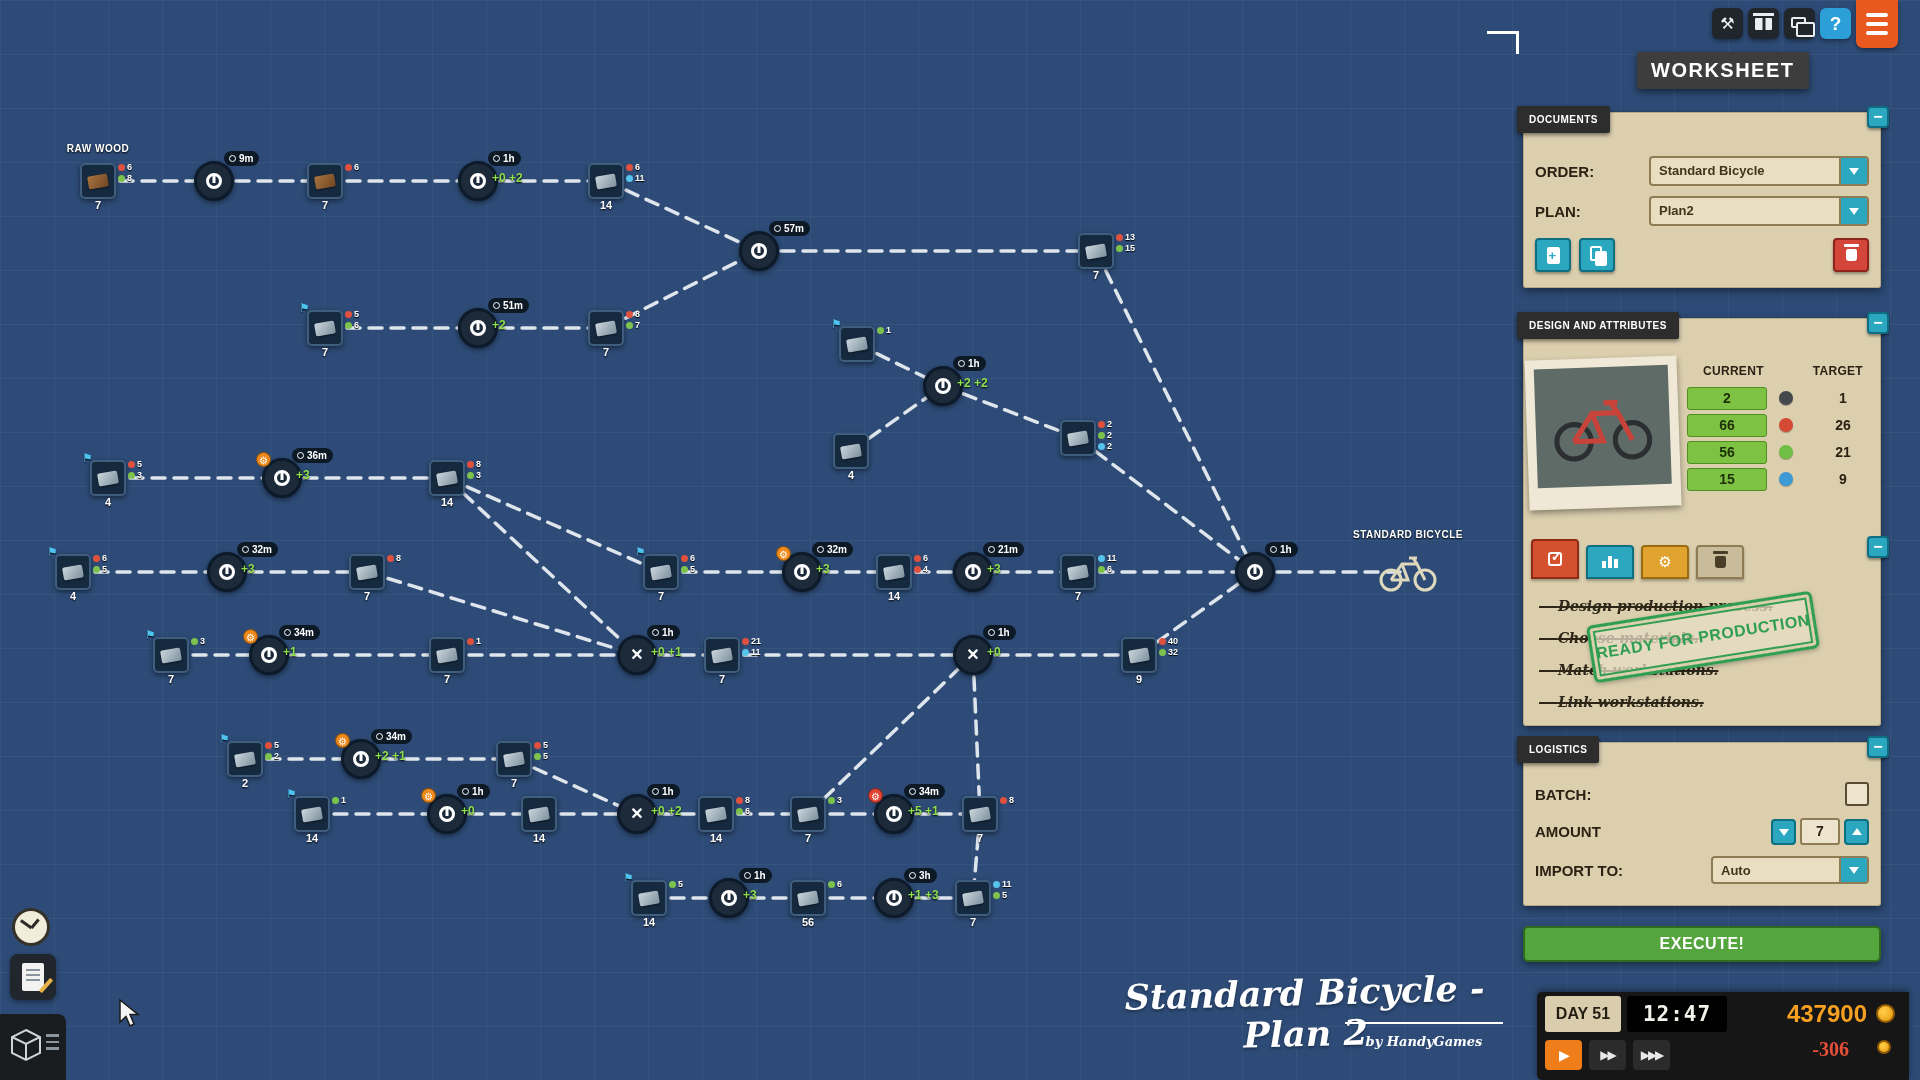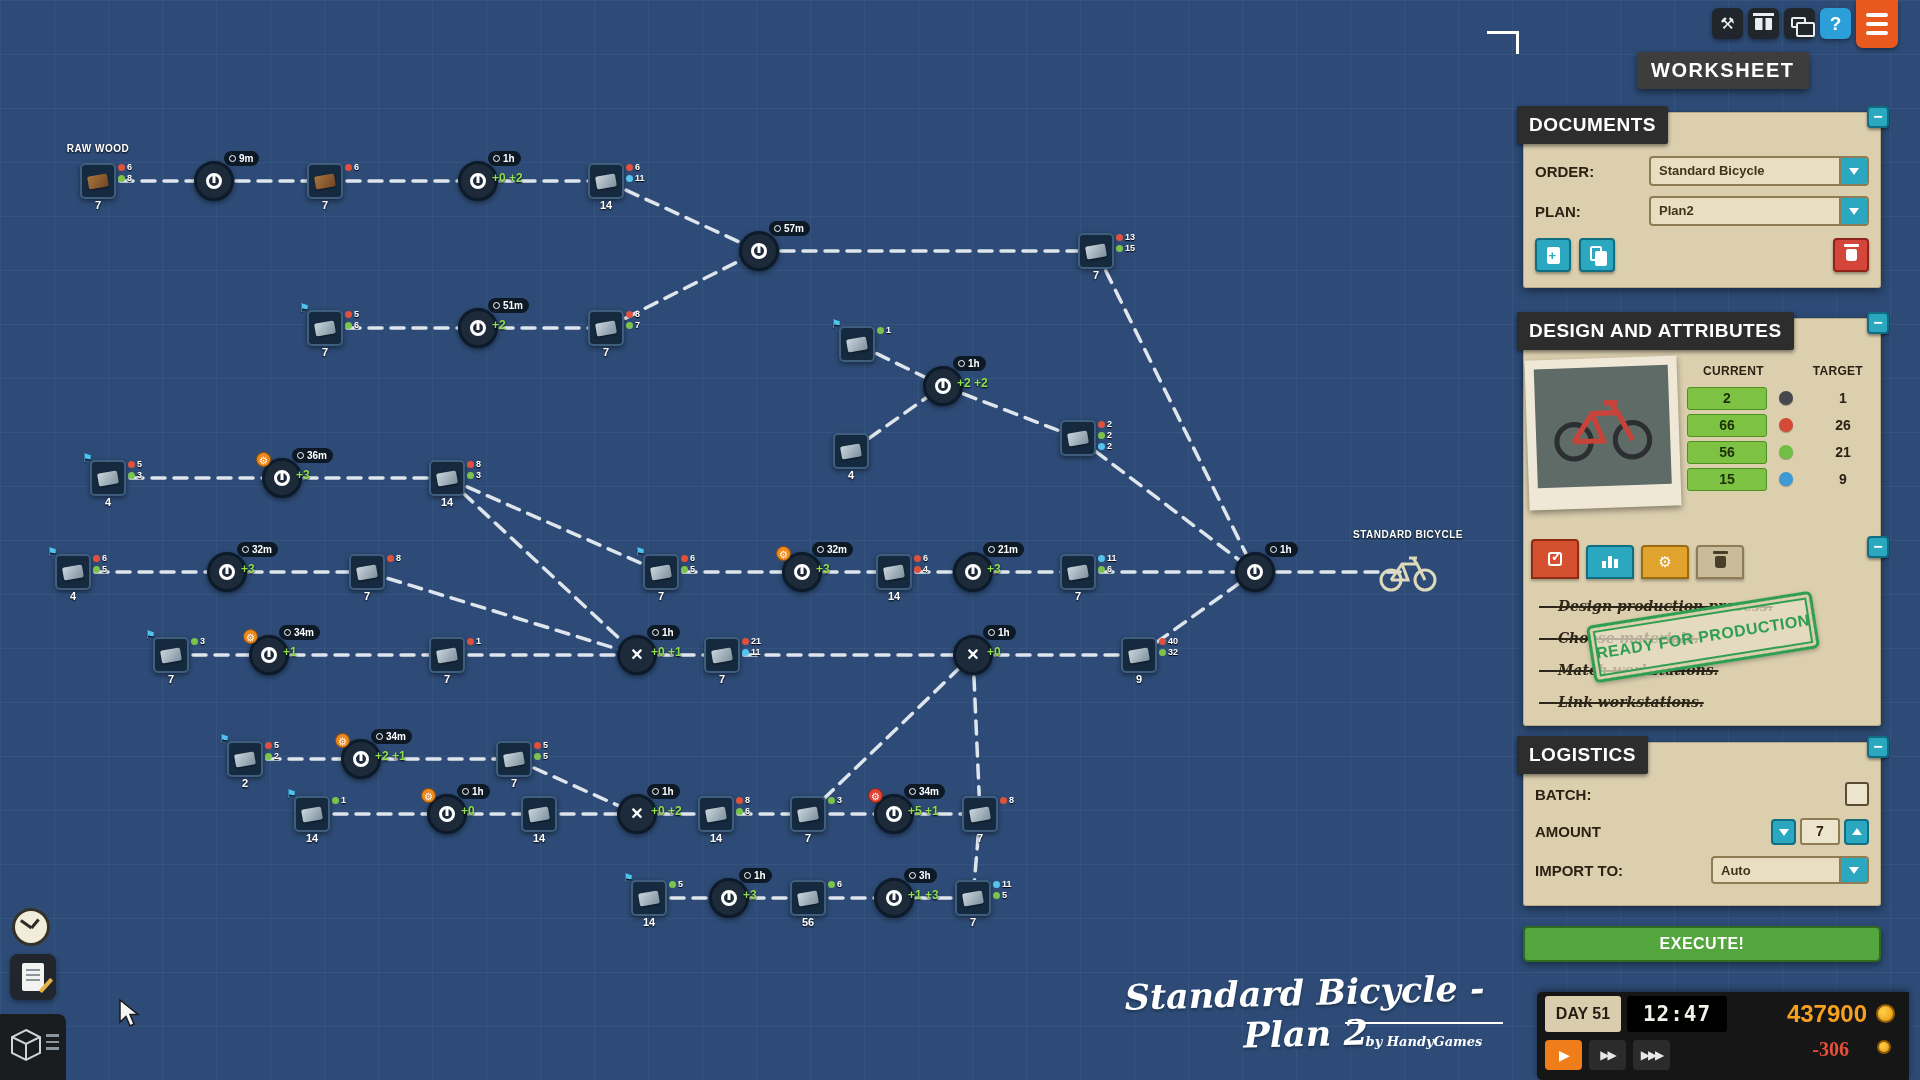--- a/index.html
+++ b/index.html
@@ -51,21 +51,21 @@
   .toolglyph { color:#eef2f5; font-size:16px; }
   .gift { position:relative; width:17px; height:12px; background:#e9eef2; border-radius:1px; }
   .gift::before { content:""; position:absolute; left:-2px; top:-5px; width:21px; height:3px; background:#e9eef2; }
   .gift::after { content:""; position:absolute; left:50%; top:0; bottom:0; width:3px; background:#20262c; transform:translateX(-50%); }
   .photos { position:relative; width:15px; height:11px; border:2px solid #e9eef2; border-radius:2px; margin:-3px 0 0 -3px; }
   .photos::after { content:""; position:absolute; left:3px; top:3px; width:15px; height:11px; border:2px solid #e9eef2; border-radius:2px; background:#20262c; }
 
   
   #worksheet-title { position:absolute; left:1637px; top:52px; z-index:20; background:#3d3d3d; color:#fff; font-size:20px; font-weight:700; letter-spacing:1.5px; padding:7px 14px; border-radius:2px; box-shadow:0 3px 6px rgba(0,0,0,.5); }
   .card { position:absolute; background:#dbcfae; border-radius:3px; z-index:15; box-shadow:0 3px 8px rgba(0,0,0,.45), inset 0 0 0 1px rgba(120,100,60,.35); }
-  .plate { position:absolute; top:-6px; left:-6px; background:#2d2d2d; color:#fff; font-size:19px; font-weight:700; letter-spacing:.5px; padding:8px 12px; border-radius:2px; box-shadow:0 2px 4px rgba(0,0,0,.5); }
+  .plate { position:absolute; top:-6px; left:-6px; background:#2d2d2d; color:#fff; font-size:10px; font-weight:700; letter-spacing:.5px; padding:8px 12px; border-radius:2px; box-shadow:0 2px 4px rgba(0,0,0,.5); }
   .minbtn { position:absolute; top:-6px; right:-8px; width:22px; height:22px; background:#2ba7bf; border:2px solid #0f6e82; border-radius:4px; color:#fff; font-size:16px; font-weight:700; line-height:17px; text-align:center; cursor:pointer; box-shadow:0 2px 3px rgba(0,0,0,.4); }
   .frow { position:absolute; left:12px; right:12px; display:flex; align-items:center; }
   .flabel { font-size:15px; font-weight:700; color:#2c2214; }
   .dropdown { display:flex; height:30px; border:2px solid #8d7c54; border-radius:4px; overflow:hidden; background:#e9dfc0; cursor:pointer; }
   .dropdown .val { flex:1; font-size:13px; font-weight:700; line-height:26px; color:#41341d; padding:0 8px; white-space:nowrap; }
   .dropdown .dbtn { width:28px; background:#2ba7bf; border-left:2px solid #8d7c54; display:flex; align-items:center; justify-content:center; }
   .tri { width:0; height:0; border:5px solid transparent; border-top:7px solid #fff; margin-top:6px; }
   .sqbtn { width:36px; height:34px; border-radius:4px; display:flex; align-items:center; justify-content:center; cursor:pointer; box-shadow:0 2px 3px rgba(0,0,0,.35); }
   .teal { background:#2ba7bf; border:2px solid #0f6e82; }
   .red { background:#d4453a; border:2px solid #8e241c; }

